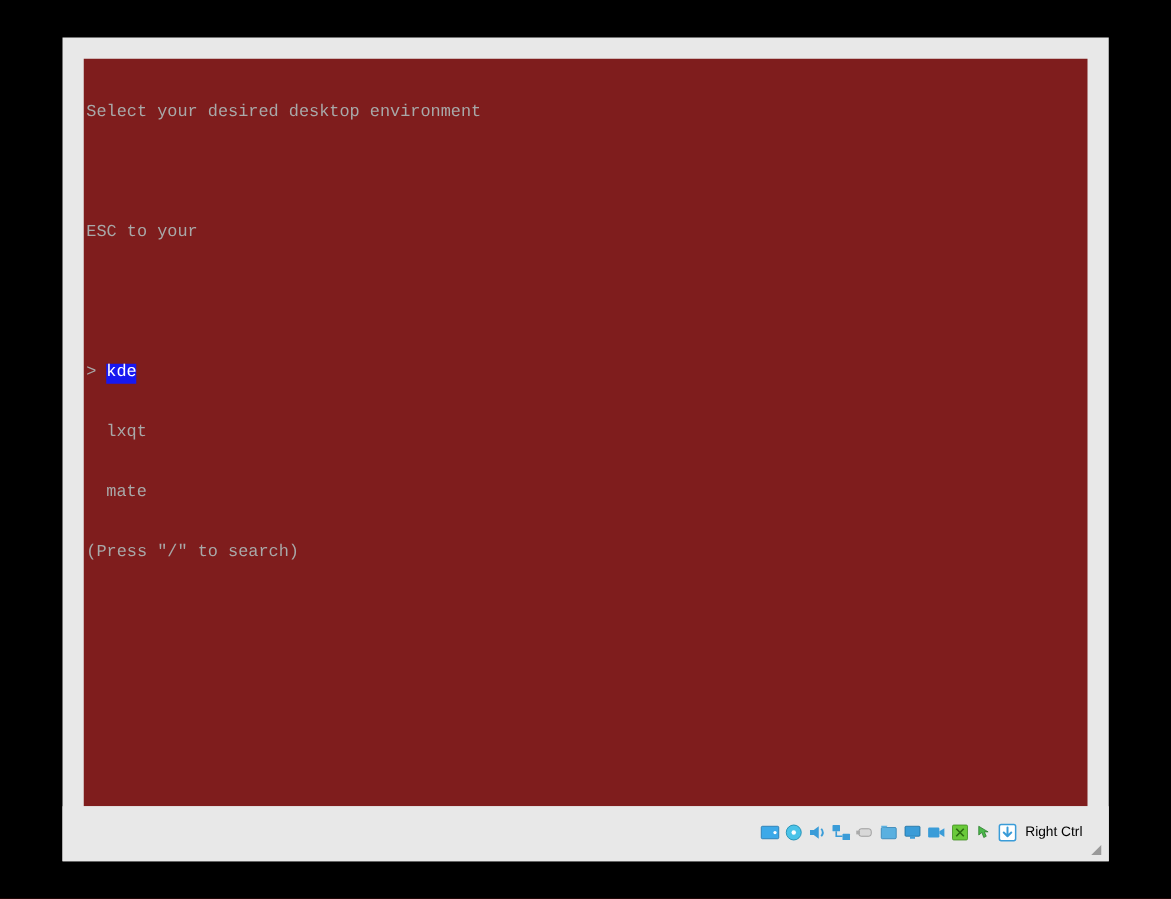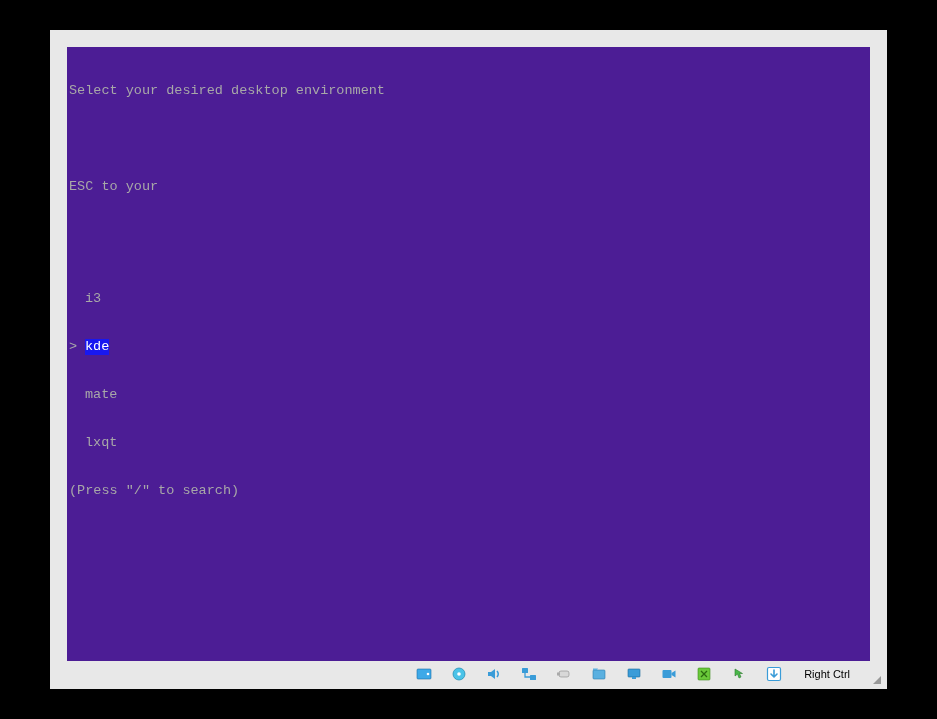--- a/index.html
+++ b/index.html
@@ -21,21 +21,21 @@
       left: 50px;
       right: 50px;
       bottom: 30px;
       background: #e8e8e8;
       display: flex;
       flex-direction: column;
     }
     .terminal-area {
       flex: 1;
       margin: 17px 17px 0 17px;
-      background: #4c1d95;
+      background: #7f1d1d;
       padding: 4px 2px;
       font-family: 'Courier New', monospace;
       font-size: 13.5px;
       line-height: 16px;
       color: #a8a8a8;
       white-space: pre;
       overflow: hidden;
     }
     .term-line {
       height: 16px;
@@ -54,27 +54,27 @@
     }
     .item-text {
       color: #a8a8a8;
     }
     .item-text.selected {
       background: #1818f0;
       color: #ffffff;
       text-align: center;
     }
     .bottom-bar {
-      height: 28px;
+      height: 44px;
       background: #e8e8e8;
       display: flex;
       align-items: center;
       justify-content: flex-end;
       padding: 0 6px 2px 0;
-      gap: 19px;
+      gap: 3px;
     }
     .vm-icon {
       width: 16px;
       height: 16px;
       display: flex;
       align-items: center;
       justify-content: center;
       cursor: pointer;
       font-size: 14px;
       line-height: 1;
@@ -108,35 +108,31 @@
 
 <div class="outer-frame">
 
   <div class="terminal-area">
     <span class="term-line">Select your desired desktop environment</span>
     <div class="term-blank"></div>
     <span class="term-line">ESC to your</span>
     <div class="term-blank"></div>
 
     <div class="item-line">
-      <span class="pointer-col">  </span>
-      <span class="item-text">i3</span>
-    </div>
-    <div class="item-line">
       <span class="pointer-col">&gt; </span>
       <span class="item-text selected">kde</span>
+    </div>
+    <div class="item-line">
+      <span class="pointer-col">  </span>
+      <span class="item-text">lxqt</span>
     </div>
     <div class="item-line">
       <span class="pointer-col">  </span>
       <span class="item-text">mate</span>
     </div>
-    <div class="item-line">
-      <span class="pointer-col">  </span>
-      <span class="item-text">lxqt</span>
-    </div>
     <span class="term-line">(Press "/" to search)</span>
   </div>
 
   <div class="bottom-bar">
     <div class="vm-icon">
       <svg width="16" height="16" viewBox="0 0 16 16">
           <rect x="1" y="3" width="14" height="10" rx="1" fill="#3da9e8" stroke="#1a6fa8" stroke-width="0.6"></rect>
           <circle cx="12" cy="8" r="1.3" fill="#fff"></circle>
         </svg>
     </div>

